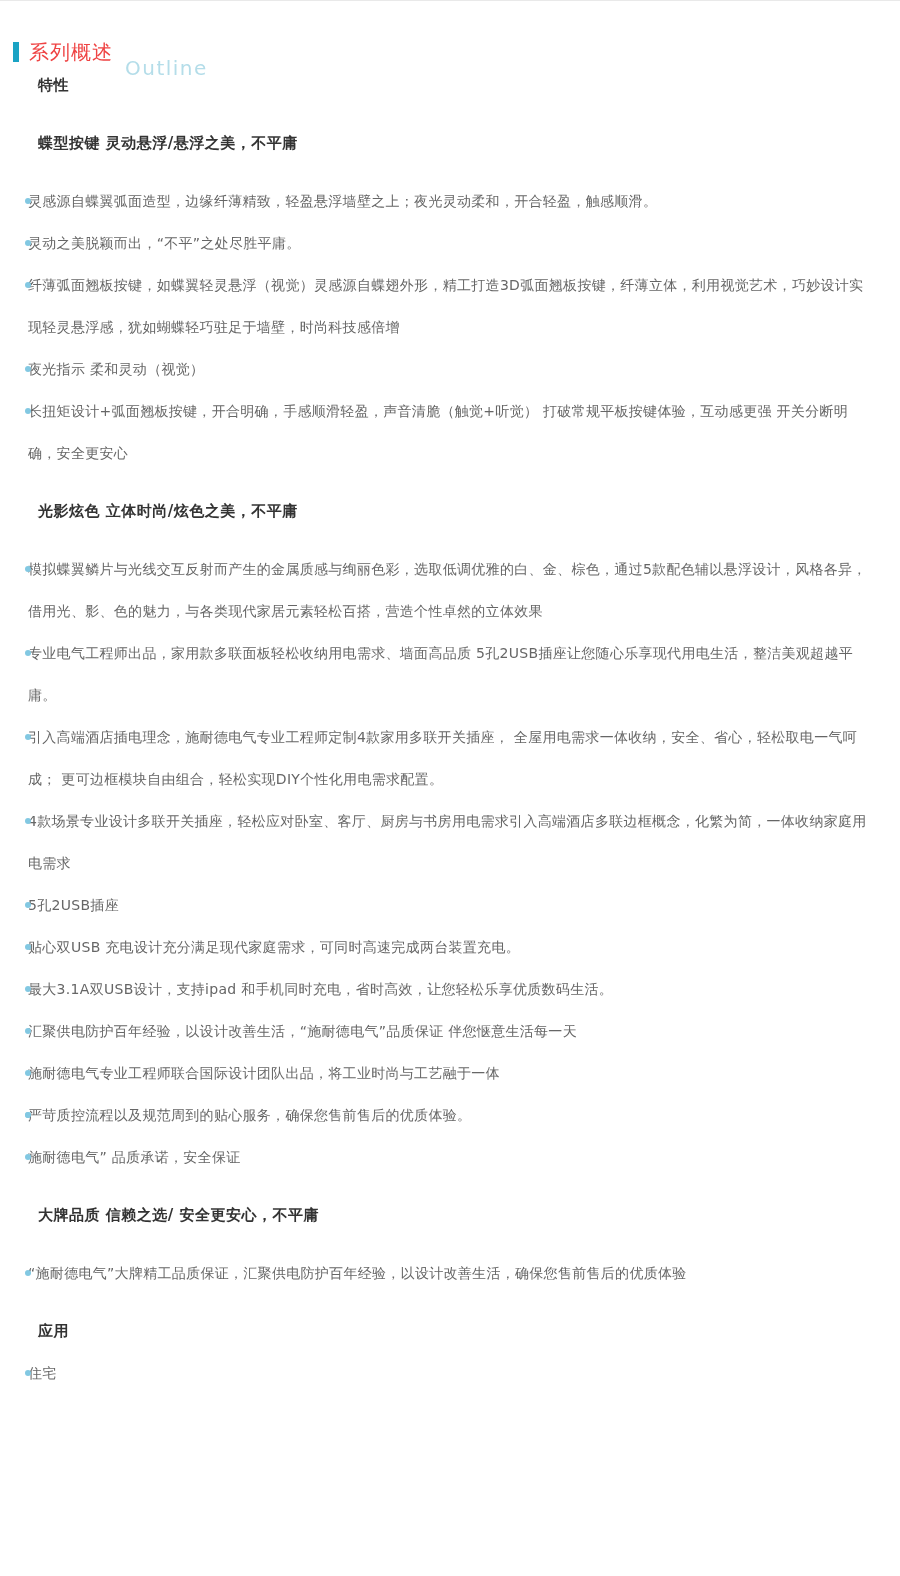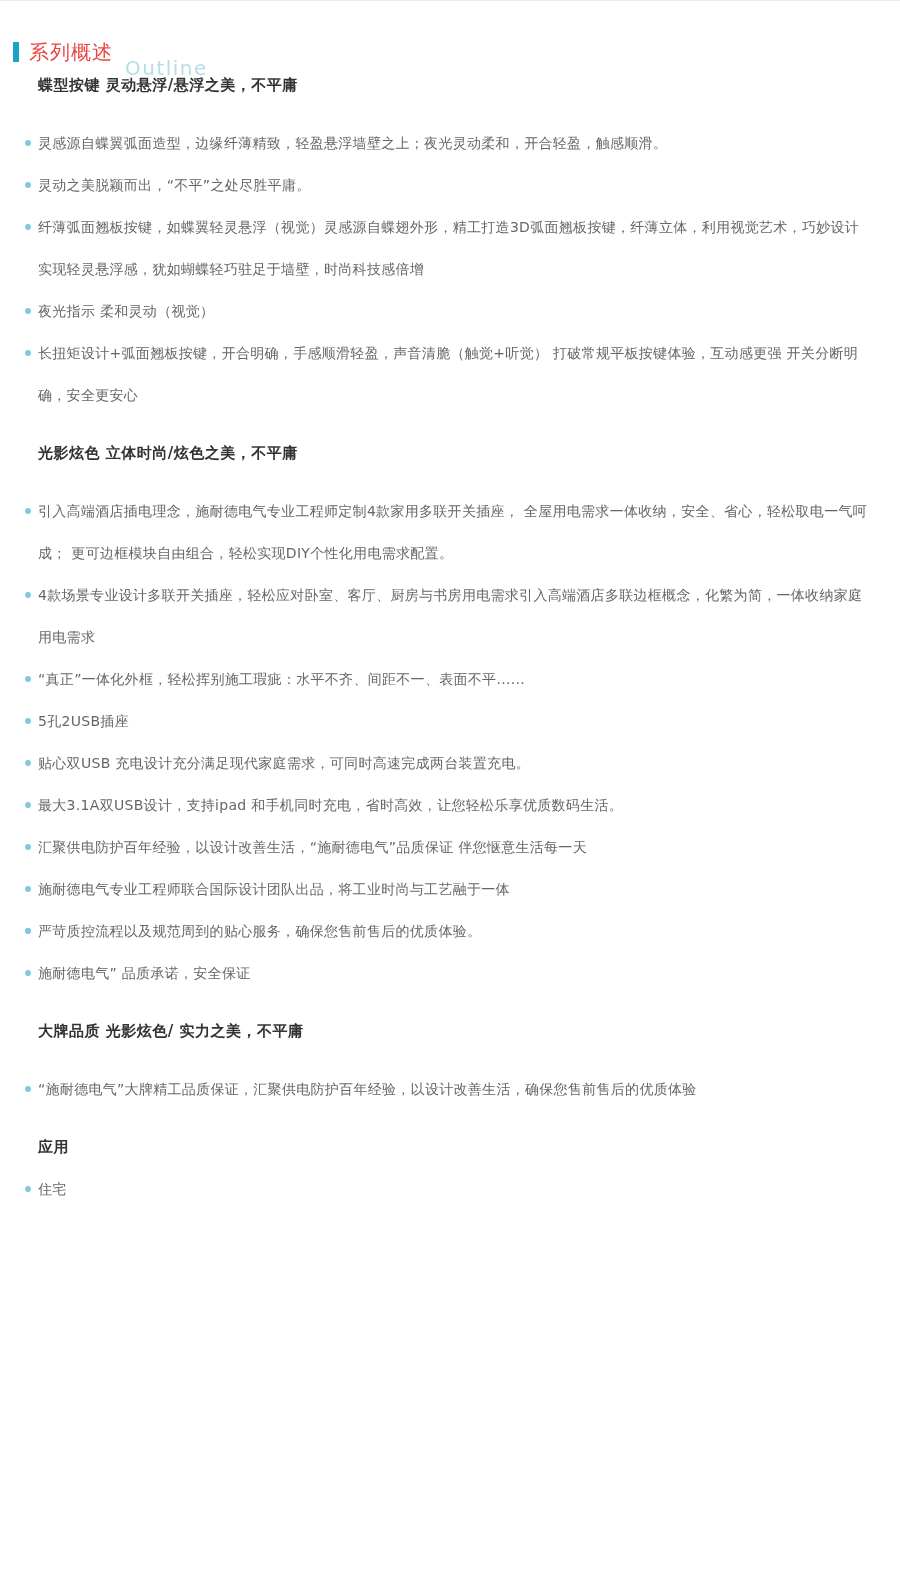--- a/index.html
+++ b/index.html
@@ -64,21 +64,21 @@
   .section:last-of-type .section-heading {
     margin-bottom: 0;
   }
   .bullet-list {
     list-style: none;
     margin: 0;
     padding: 0;
   }
   .list-item {
     position: relative;
-    padding-left: 38px;
+    padding-left: 28px;
     font-size: 14px;
     color: #666666;
     line-height: 42px;
     letter-spacing: 0.3px;
   }
   .bullet-dot {
     position: absolute;
     left: 25px;
     top: 18px;
     width: 6px;
@@ -91,49 +91,55 @@
 <body>
 
 <div class="page">
   <div class="page-header">
     <span class="accent-bar"></span>
     <span class="title-cn">系列概述</span>
     <span class="title-en">Outline</span>
   </div>
   <div class="sections" id="sections">
       <section class="section">
+        <h2 class="section-heading">特性</h2>
+      </section>
+      <section class="section">
         <h2 class="section-heading">蝶型按键 灵动悬浮/悬浮之美，不平庸</h2>
         <ul class="bullet-list">
           <li class="list-item"><span class="bullet-dot"></span><span>灵感源自蝶翼弧面造型，边缘纤薄精致，轻盈悬浮墙壁之上；夜光灵动柔和，开合轻盈，触感顺滑。</span></li>
           <li class="list-item"><span class="bullet-dot"></span><span>灵动之美脱颖而出，“不平”之处尽胜平庸。</span></li>
           <li class="list-item"><span class="bullet-dot"></span><span>纤薄弧面翘板按键，如蝶翼轻灵悬浮（视觉）灵感源自蝶翅外形，精工打造3D弧面翘板按键，纤薄立体，利用视觉艺术，巧妙设计实现轻灵悬浮感，犹如蝴蝶轻巧驻足于墙壁，时尚科技感倍增</span></li>
           <li class="list-item"><span class="bullet-dot"></span><span>夜光指示 柔和灵动（视觉）</span></li>
           <li class="list-item"><span class="bullet-dot"></span><span>长扭矩设计+弧面翘板按键，开合明确，手感顺滑轻盈，声音清脆（触觉+听觉） 打破常规平板按键体验，互动感更强 开关分断明确，安全更安心</span></li>
         </ul>
       </section>
       <section class="section">
         <h2 class="section-heading">光影炫色 立体时尚/炫色之美，不平庸</h2>
+        <ul class="bullet-list">
+          <li class="list-item"><span class="bullet-dot"></span><span>模拟蝶翼鳞片与光线交互反射而产生的金属质感与绚丽色彩，选取低调优雅的白、金、棕色，通过5款配色辅以悬浮设计，风格各异，借用光、影、色的魅力，与各类现代家居元素轻松百搭，营造个性卓然的立体效果</span></li>
+        </ul>
       </section>
       <section class="section">
         <ul class="bullet-list">
+          <li class="list-item"><span class="bullet-dot"></span><span>专业电气工程师出品，家用款多联面板轻松收纳用电需求、墙面高品质 5孔2USB插座让您随心乐享现代用电生活，整洁美观超越平庸。</span></li>
           <li class="list-item"><span class="bullet-dot"></span><span>引入高端酒店插电理念，施耐德电气专业工程师定制4款家用多联开关插座， 全屋用电需求一体收纳，安全、省心，轻松取电一气呵成； 更可边框模块自由组合，轻松实现DIY个性化用电需求配置。</span></li>
           <li class="list-item"><span class="bullet-dot"></span><span>4款场景专业设计多联开关插座，轻松应对卧室、客厅、厨房与书房用电需求引入高端酒店多联边框概念，化繁为简，一体收纳家庭用电需求</span></li>
-          <li class="list-item"><span class="bullet-dot"></span><span>“真正”一体化外框，轻松挥别施工瑕疵：水平不齐、间距不一、表面不平......</span></li>
           <li class="list-item"><span class="bullet-dot"></span><span>5孔2USB插座</span></li>
           <li class="list-item"><span class="bullet-dot"></span><span>贴心双USB 充电设计充分满足现代家庭需求，可同时高速完成两台装置充电。</span></li>
           <li class="list-item"><span class="bullet-dot"></span><span>最大3.1A双USB设计，支持ipad 和手机同时充电，省时高效，让您轻松乐享优质数码生活。</span></li>
           <li class="list-item"><span class="bullet-dot"></span><span>汇聚供电防护百年经验，以设计改善生活，“施耐德电气”品质保证 伴您惬意生活每一天</span></li>
           <li class="list-item"><span class="bullet-dot"></span><span>施耐德电气专业工程师联合国际设计团队出品，将工业时尚与工艺融于一体</span></li>
           <li class="list-item"><span class="bullet-dot"></span></li>
           <li class="list-item"><span class="bullet-dot"></span><span>严苛质控流程以及规范周到的贴心服务，确保您售前售后的优质体验。</span></li>
           <li class="list-item"><span class="bullet-dot"></span><span>施耐德电气” 品质承诺，安全保证</span></li>
         </ul>
       </section>
       <section class="section">
-        <h2 class="section-heading">大牌品质 光影炫色/ 实力之美，不平庸</h2>
+        <h2 class="section-heading">大牌品质 信赖之选/ 安全更安心，不平庸</h2>
         <ul class="bullet-list">
           <li class="list-item"><span class="bullet-dot"></span><span>“施耐德电气”大牌精工品质保证，汇聚供电防护百年经验，以设计改善生活，确保您售前售后的优质体验</span></li>
         </ul>
       </section>
       <section class="section">
         <h2 class="section-heading">应用</h2>
         <ul class="bullet-list">
           <li class="list-item"><span class="bullet-dot"></span><span>住宅</span></li>
         </ul>
       </section>

